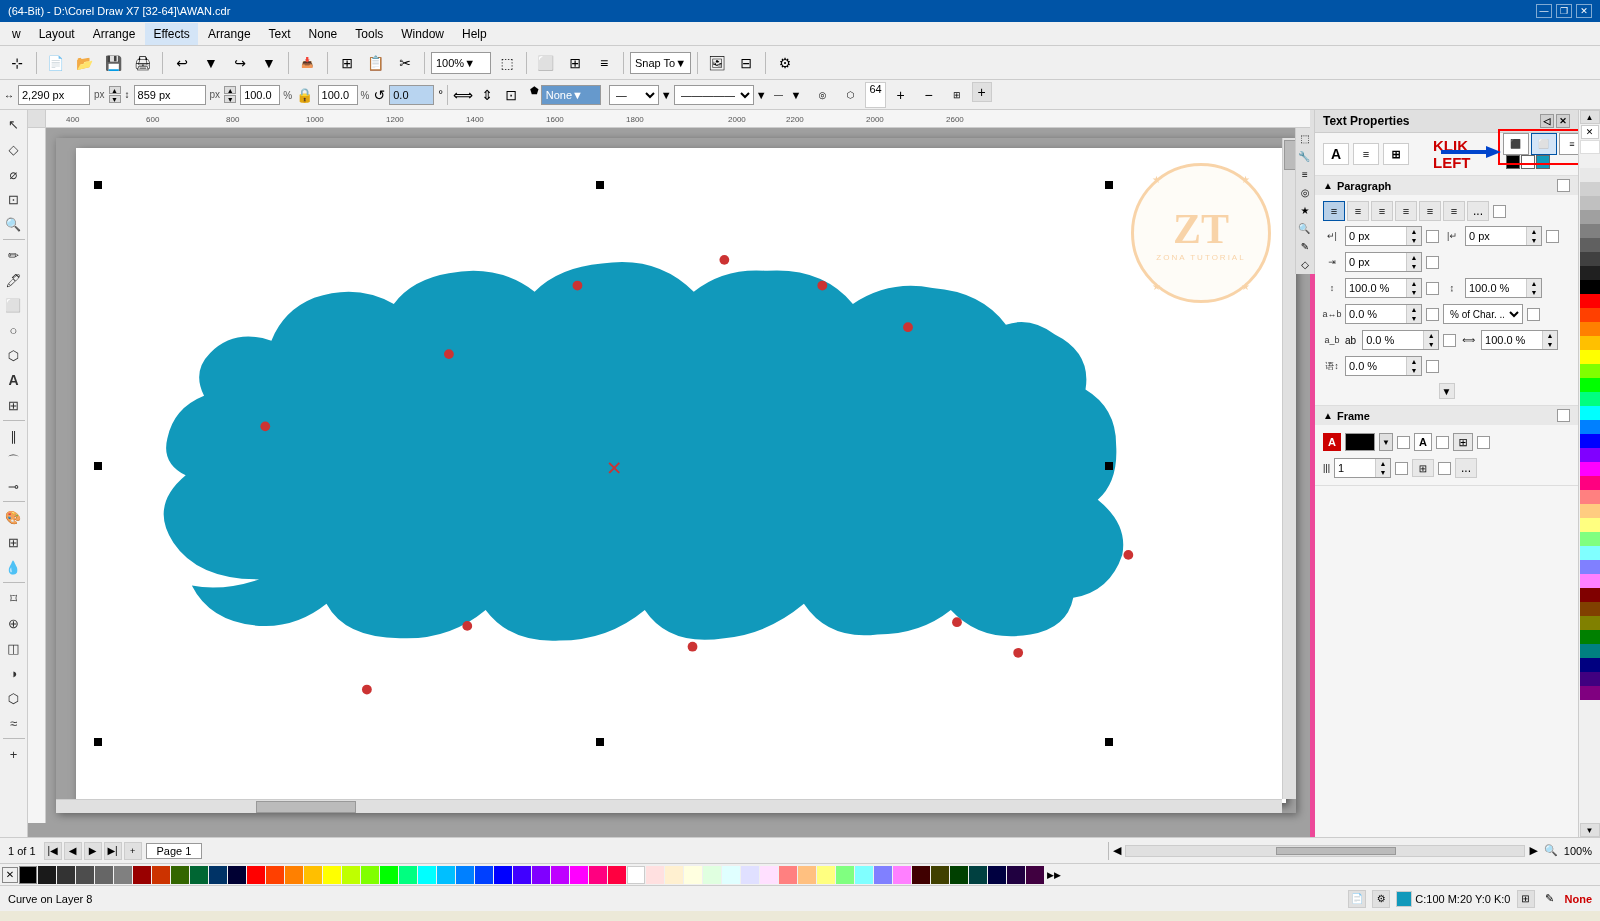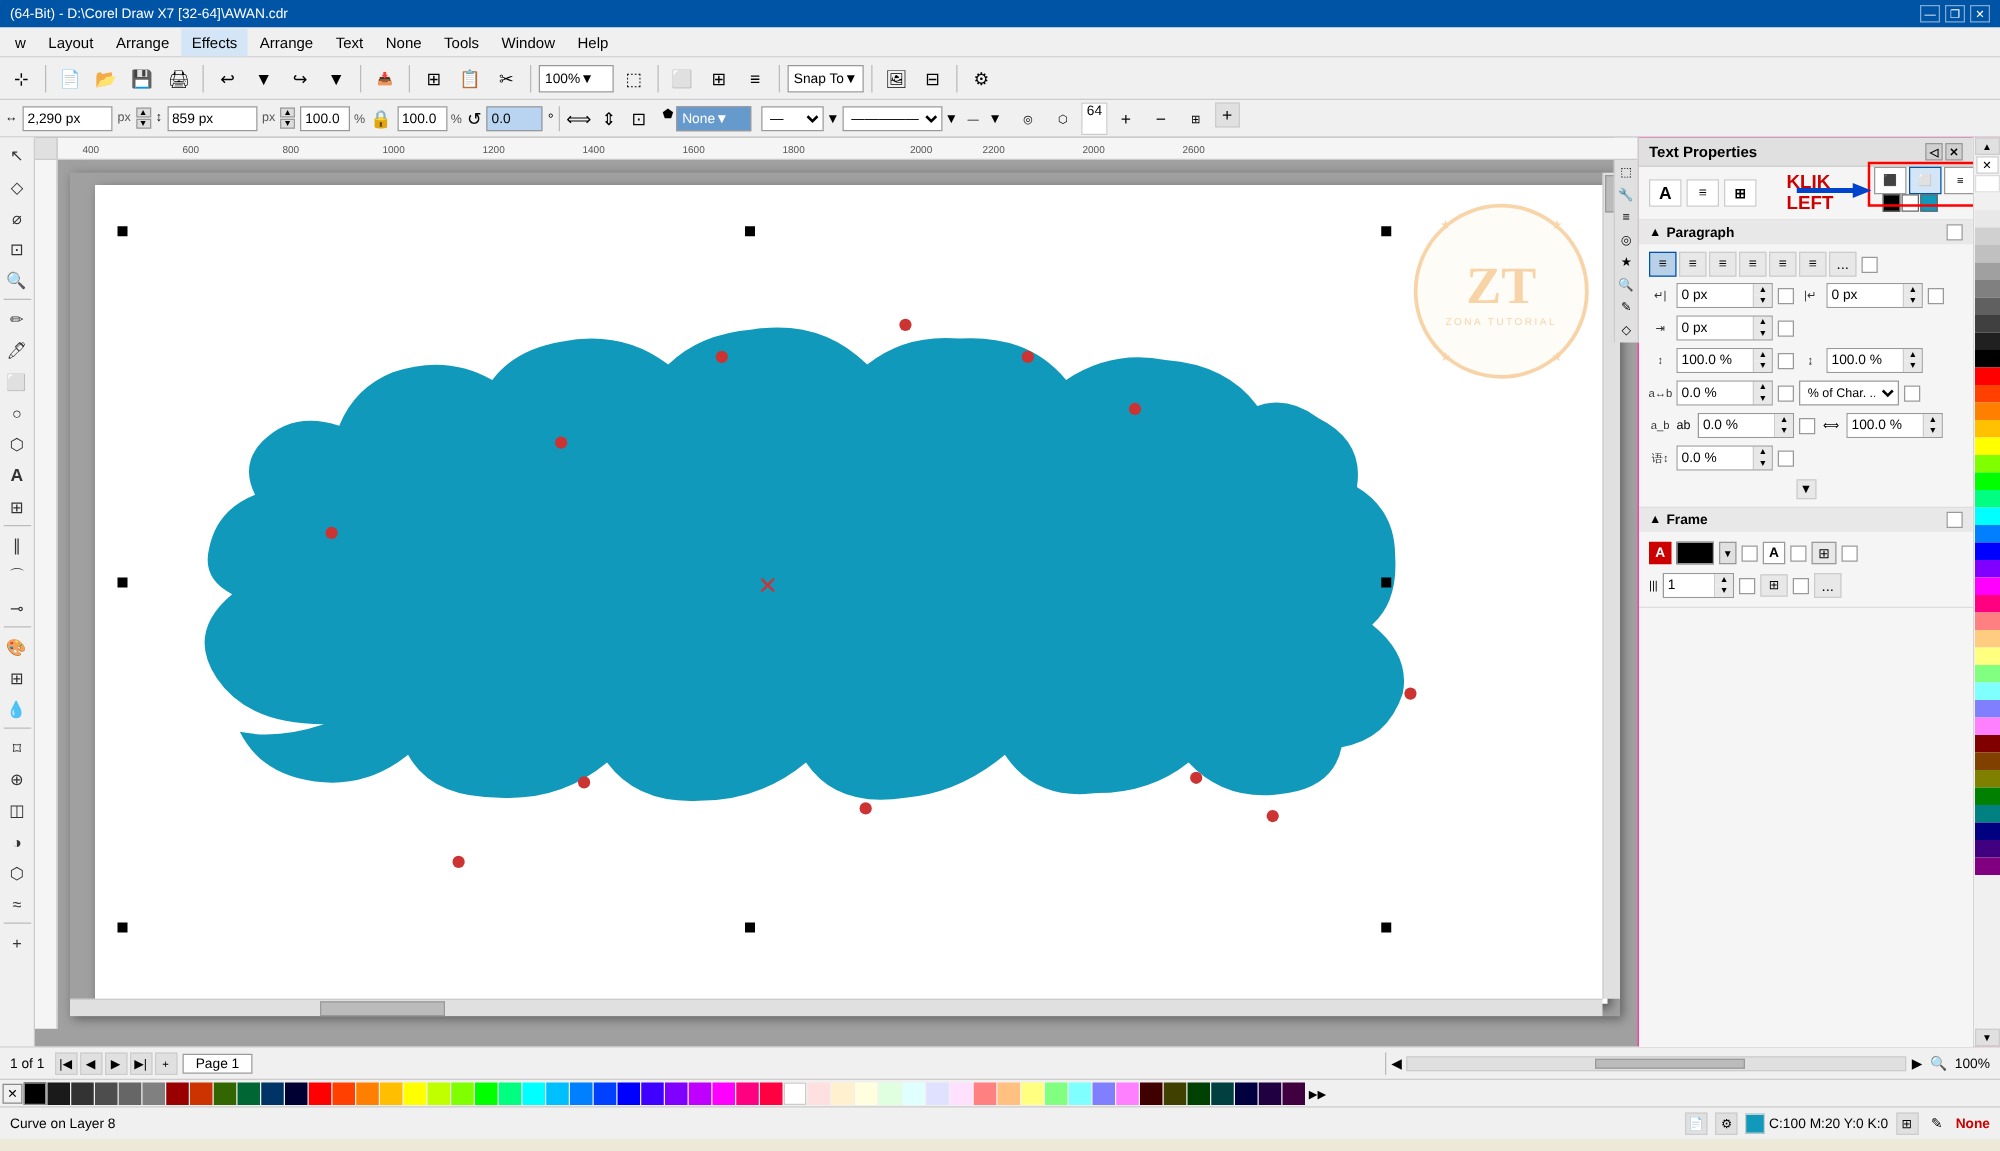--- a/index.html
+++ b/index.html
@@ -658,21 +658,21 @@
         <div style="width:12px;height:30px;background:#bbb;border:1px solid #999;margin:2px auto;"></div>
       </div>
 
       <div style="position:absolute;bottom:0;left:0;right:14px;height:14px;background:#e0e0e0;border-top:1px solid #ccc;">
         <div style="height:12px;width:100px;background:#bbb;border:1px solid #999;margin:1px 200px;"></div>
       </div>
     </div>
 
   </div>
 
-  <div id="right-panel" style="width:290px;background:#ec4899;border-left:1px solid #ec4899;display:flex;flex-direction:column;position:relative;">
+  <div id="right-panel" style="width:290px;background:#84cc16;border-left:5px solid #ec4899;display:flex;flex-direction:column;position:relative;">
 
     <div id="text-props-panel" style="flex:1;background:#f5f5f5;margin-right:22px;overflow-y:auto;position:relative;">
 
       <div class="panel-header">
         <span>Text Properties</span>
         <div class="panel-header-btns">
           <div class="panel-header-btn">◁</div>
           <div class="panel-header-btn">✕</div>
         </div>
       </div>

